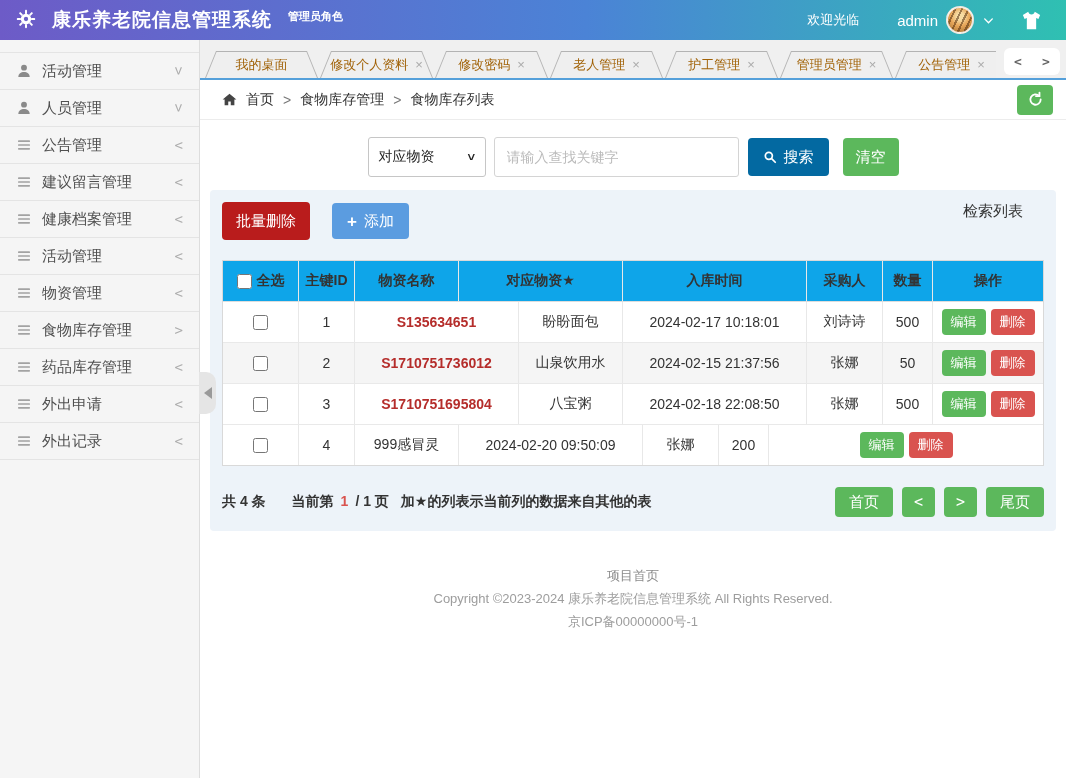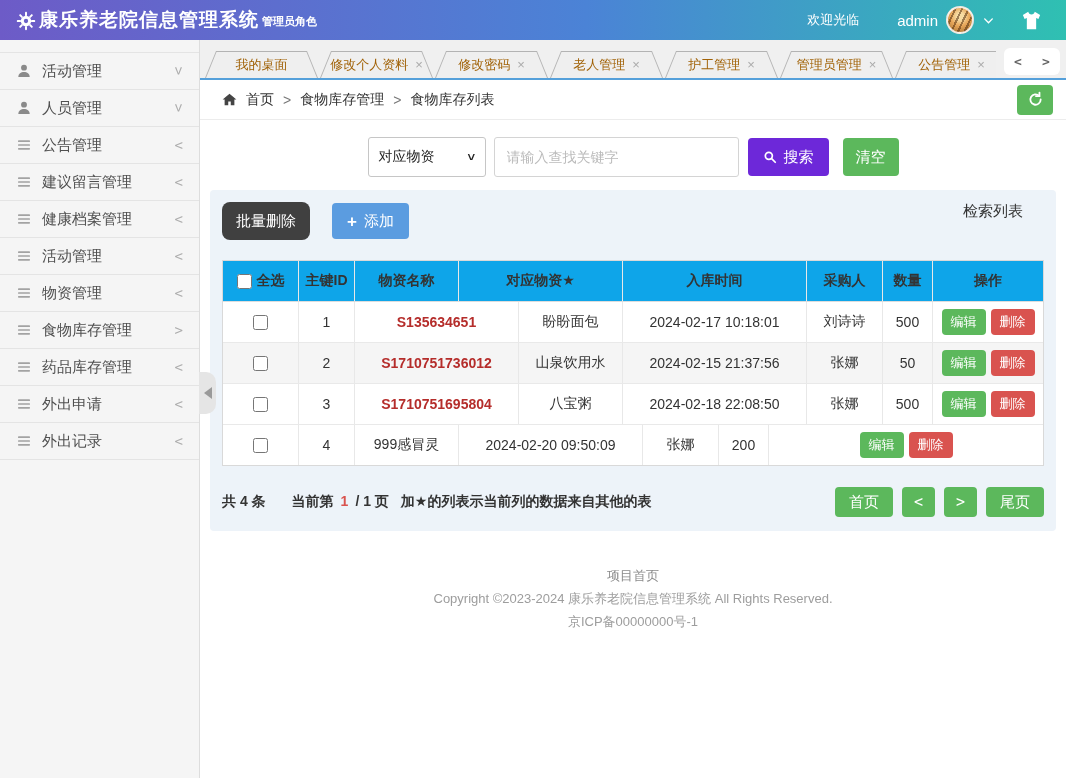--- a/index.html
+++ b/index.html
@@ -2,21 +2,21 @@
 <html><head>
 <meta charset="utf-8">
 <style>
   * { margin:0; padding:0; box-sizing:border-box; }
   body { font-family:"Liberation Sans","DejaVu Sans",sans-serif; background:#fff; }
   .app { width:1066px; height:778px; overflow:hidden; position:relative; display:flex; flex-direction:column; background:#fff; }
 
   
   .topbar { height:40px; flex:0 0 40px; background:linear-gradient(90deg,#6d5bc7 0%,#4b83d6 55%,#2fc0b2 100%);
     display:flex; align-items:center; justify-content:space-between; padding:0 24px 0 16px; color:#fff; }
-  .brand { display:flex; align-items:flex-end; gap:3px; }
+  .brand { display:flex; align-items:flex-start; gap:16px; }
   .brand-title { font-size:19px; font-weight:700; letter-spacing:1px; line-height:22px; }
   .brand-sub { font-size:11px; font-weight:700; padding-bottom:2px; }
   .gear { display:flex; align-items:center; }
   .top-right { display:flex; align-items:center; gap:8px; }
   .welcome { font-size:13px; }
   .uname { font-size:15px; cursor:pointer;margin-left:30px; }
   .avatar { width:28px; height:28px; border-radius:50%; border:2px solid rgba(255,255,255,.85); cursor:pointer;
     background: repeating-linear-gradient(115deg, rgba(70,35,8,.5) 0 2px, rgba(0,0,0,0) 2px 6px),
                 radial-gradient(circle at 50% 35%, #f6dba2 0 18%, #e8a75a 48%, #9c6a2e 100%); }
   .chev-d { display:flex; align-items:center; cursor:pointer; }
@@ -68,26 +68,26 @@
   .content { flex:1; background:#fff; overflow:hidden; display:flex; flex-direction:column; }
 
   .searchrow { display:flex; justify-content:center; align-items:center; margin-top:17px; height:40px; }
   .select-box { width:118px; height:40px; background:#fff; border:1px solid #c6c6c6; border-radius:3px; display:flex;
     align-items:center; justify-content:space-between; padding:0 10px; font-size:14px; color:#222; cursor:pointer; }
   .sel-arrow { font-weight:700; color:#222; display:inline-block; transform:rotate(90deg); font-size:12px; }
   .search-input { width:245px; height:40px; border:1px solid #d4d4d4; border-radius:3px; padding:0 12px; font-size:14px;
     color:#333; margin-left:8px; outline:none; font-family:inherit; }
   .search-input::placeholder { color:#bbb; }
   .btn { border:none; border-radius:4px; color:#fff; cursor:pointer; font-family:inherit; }
-  .btn-search { height:38px; padding:0 15px; background:#6d28d9; font-size:15px; display:flex; align-items:center; gap:7px; margin-left:9px; }
+  .btn-search { height:38px; padding:0 15px; background:#0369a1; font-size:15px; display:flex; align-items:center; gap:7px; margin-left:9px; }
   .btn-clear { height:38px; padding:0 13px; background:#5cb85c; font-size:15px; margin-left:14px; }
 
   .panel { margin:13px 10px 0; background:#edf3f9; border-radius:4px; padding:12px 12px 14px; position:relative; }
   .toolbar { display:flex; align-items:center; gap:22px; height:38px; }
-  .btn-del { height:38px; padding:0 14px; background:#404040; font-size:15px;border-radius:8px; }
+  .btn-del { height:38px; padding:0 14px; background:#b91c1c; font-size:15px; }
   .btn-add { height:36px; padding:0 15px; background:#5b9ce0; font-size:15px; display:flex; align-items:center; gap:7px; }
   .plus { font-size:17px; font-weight:700; line-height:1; }
   .panel-title { position:absolute; right:33px; top:12px; font-size:15px; color:#333; }
 
   
   .dtable { margin-top:20px; background:#fff; border:1px solid #d9d9d9; }
   .tr, .thead-row { display:flex; }
   .th, .td { height:40px; display:flex; align-items:center; justify-content:center; font-size:14px; color:#333;
     border-right:1px solid #e8e8e8; }
   .th:last-child, .td:last-child { border-right:none; }

